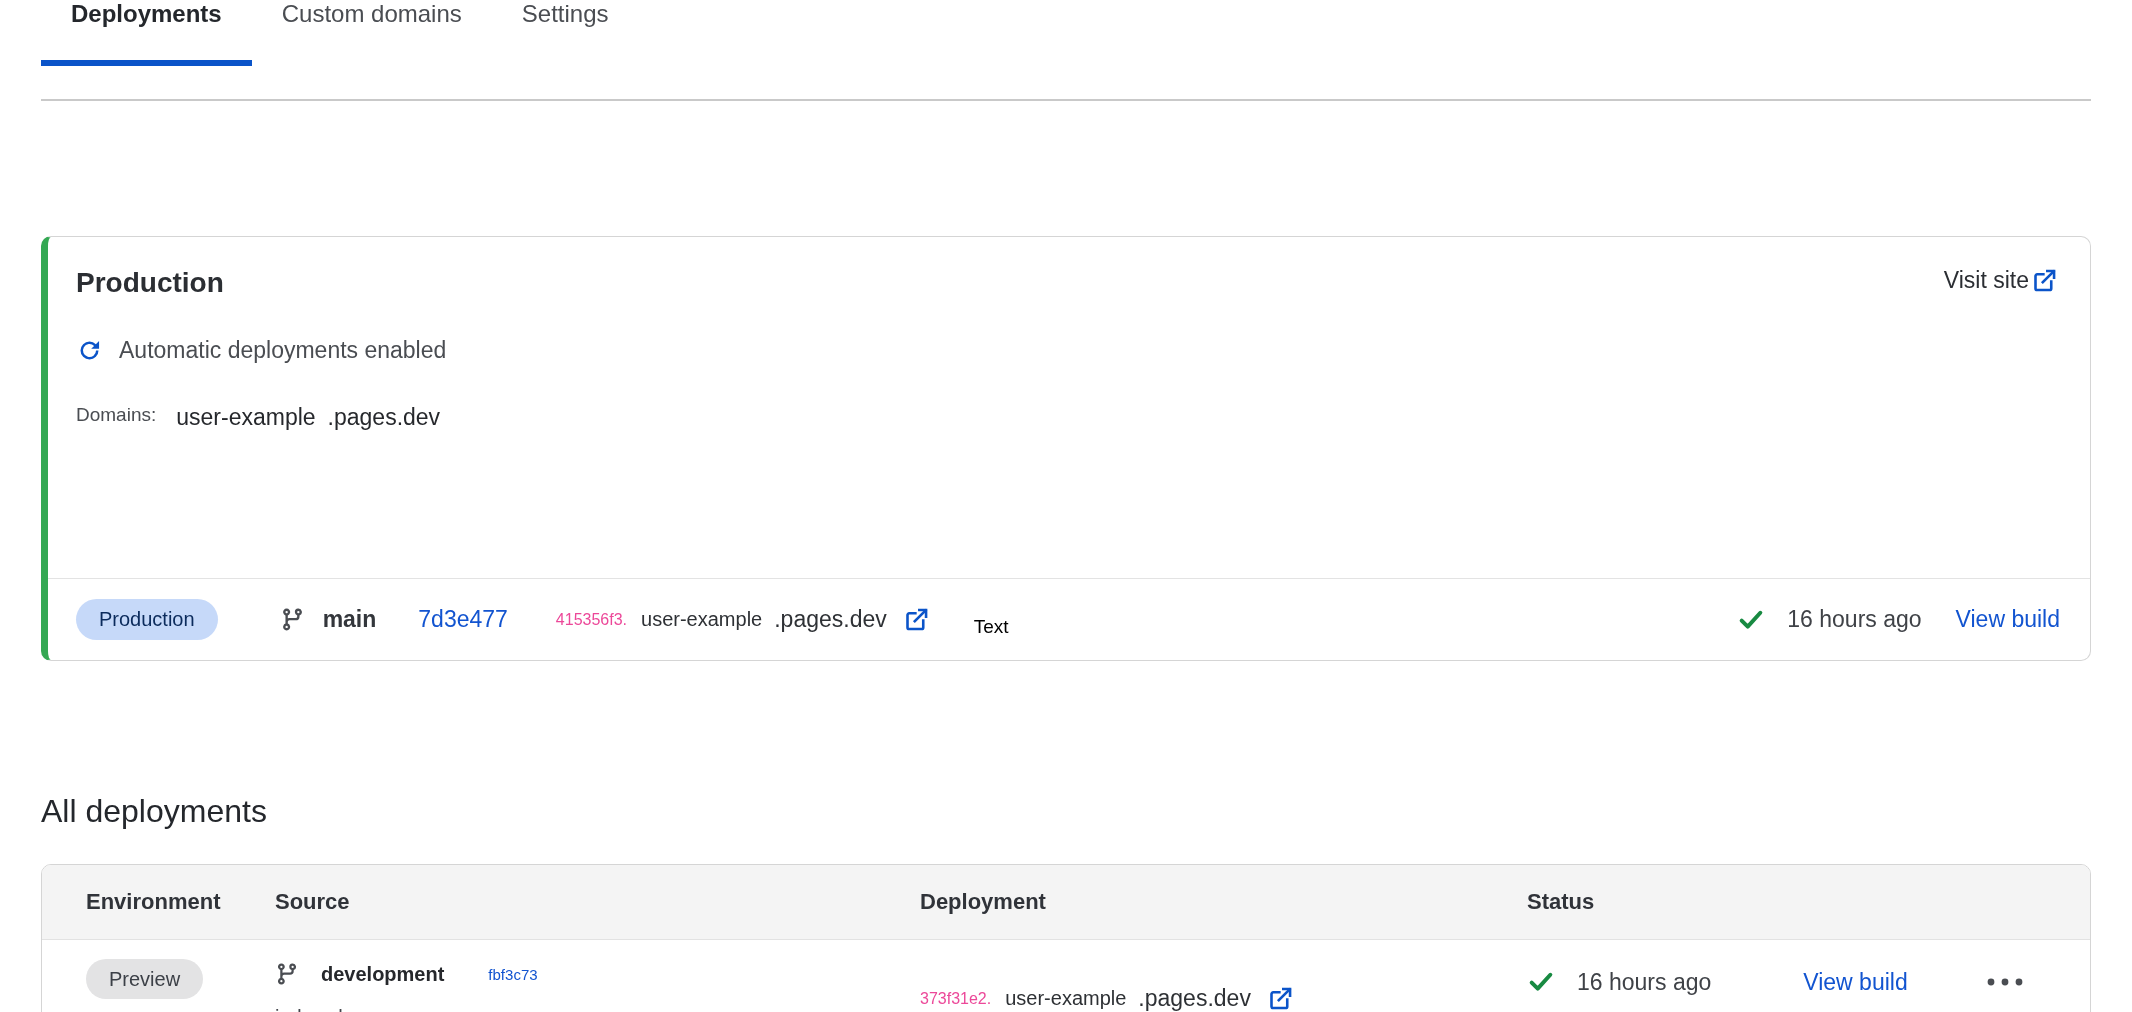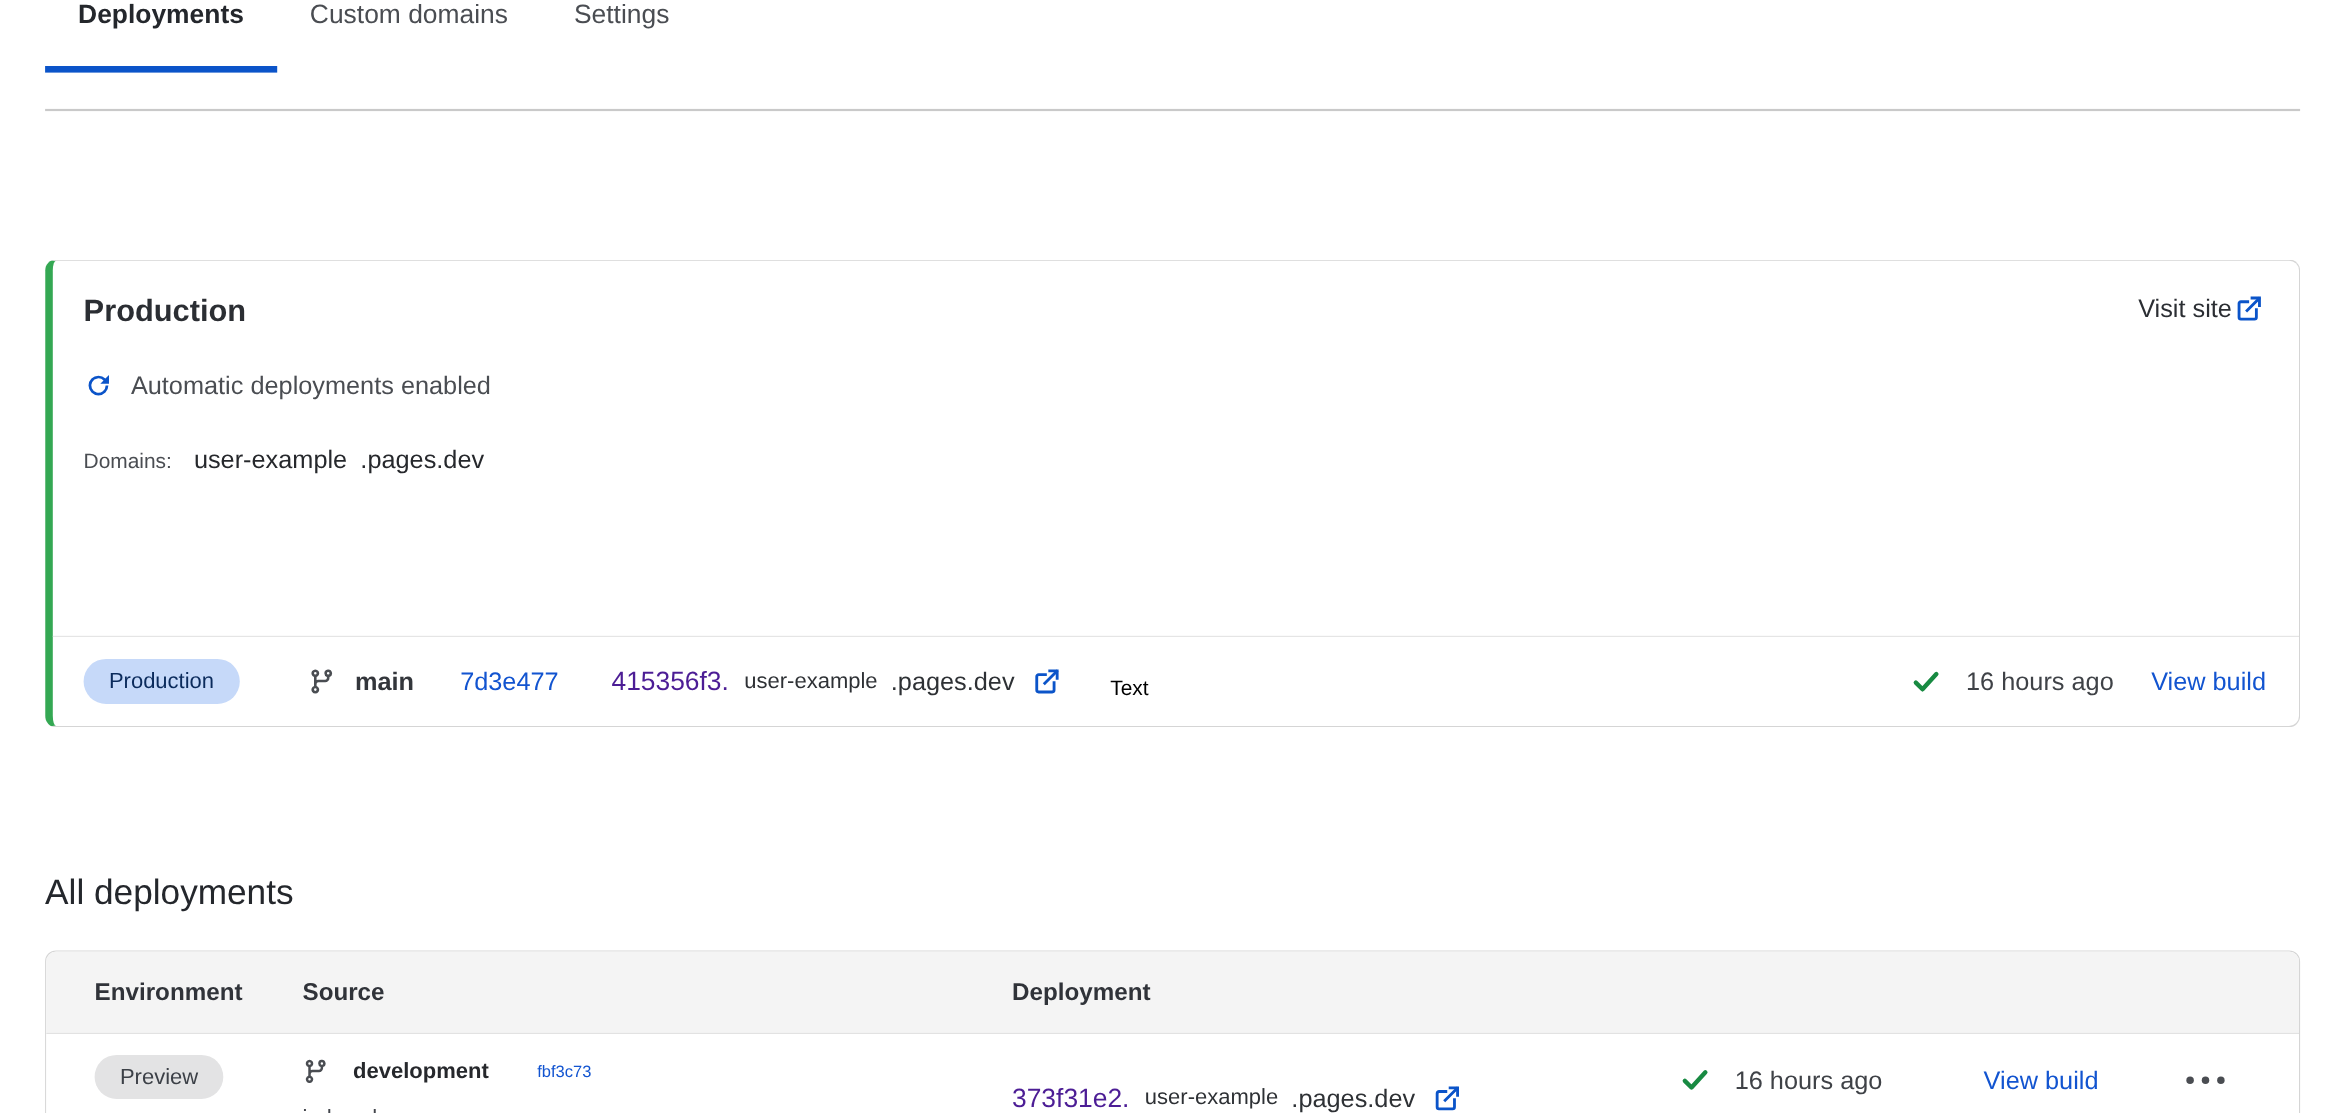--- a/index.html
+++ b/index.html
@@ -29,34 +29,34 @@
   
   .prod-card{margin:135px 41px 0 41px;border:1px solid var(--border-gray);
     border-left:7px solid var(--green);border-radius:10px;background:#fff;
     height:425px;display:flex;flex-direction:column;}
   .prod-card .card-body{padding:30px 32px 0 28px;flex:1;}
   .card-title-row{display:flex;align-items:flex-start;justify-content:space-between;}
   .card-title{font-size:28px;font-weight:700;color:#2b2e33;}
   .visit-site{display:flex;align-items:center;font-size:23px;color:#2b2e33;cursor:pointer;}
   .auto-row{display:flex;align-items:center;gap:16px;margin-top:38px;
     font-size:23px;color:var(--text-mid);}
-  .domains-row{display:flex;align-items:flex-end;margin-top:40px;}
+  .domains-row{display:flex;align-items:flex-start;margin-top:40px;}
   .domains-label{font-size:19px;color:var(--text-mid);}
   .domain-name{font-size:23px;color:#26282c;margin-left:20px;}
   .domain-suffix{font-size:23px;color:#26282c;margin-left:12px;}
 
   .prod-row{border-top:1px solid #e3e3e3;height:82px;display:flex;align-items:center;
     padding:0 30px 0 28px;}
   .pill{border-radius:24px;font-size:20px;padding:9px 23px;white-space:nowrap;}
   .pill.production{background:var(--prod-pill-bg);color:var(--prod-pill-text);}
   .pill.preview{background:var(--preview-pill-bg);color:#3c4047;}
   .branch-icon{margin-left:62px;}
   .branch-name{font-size:23px;font-weight:700;color:#33363b;margin-left:18px;}
   .commit-link{font-size:23px;color:var(--link-blue);margin-left:42px;cursor:pointer;}
-  .dep-id{font-size:24px;color:#4c1d95;margin-left:48px;}
+  .dep-id{font-size:16px;color:#ec4899;margin-left:48px;}
   .dep-domain{font-size:20px;color:#2e3135;margin-left:14px;}
   .dep-suffix{font-size:23px;color:#2e3135;margin-left:12px;}
   .ext-icon{margin-left:16px;display:inline-flex;cursor:pointer;}
   .overlay-text{font-size:19px;color:#000000;margin-left:44px;margin-top:14px;}
   .status-group{margin-left:auto;display:flex;align-items:center;}
   .time-text{font-size:23px;color:#3f4247;margin-left:22px;}
   .view-build{font-size:23px;color:var(--link-blue);margin-left:34px;cursor:pointer;}
 
   
   .all-dep-title{margin:132px 41px 0 41px;font-size:32px;color:#24272c;font-weight:400;}
@@ -157,20 +157,21 @@
   </div>
 </div>
 
 <div class="all-dep-title">All deployments</div>
 
 <div class="dep-table">
   <div class="tbl-grid tbl-header">
     <div class="th">Environment</div>
     <div class="th">Source</div>
     <div class="th">Deployment</div>
+    <div class="th">Status</div>
   </div>
 
   <div class="tbl-grid tbl-row">
     <div class="cell-env">
       <span class="pill preview">Preview</span>
     </div>
 
     <div class="cell-source">
       <div class="source-line1">
         <span style="display:inline-flex;">

